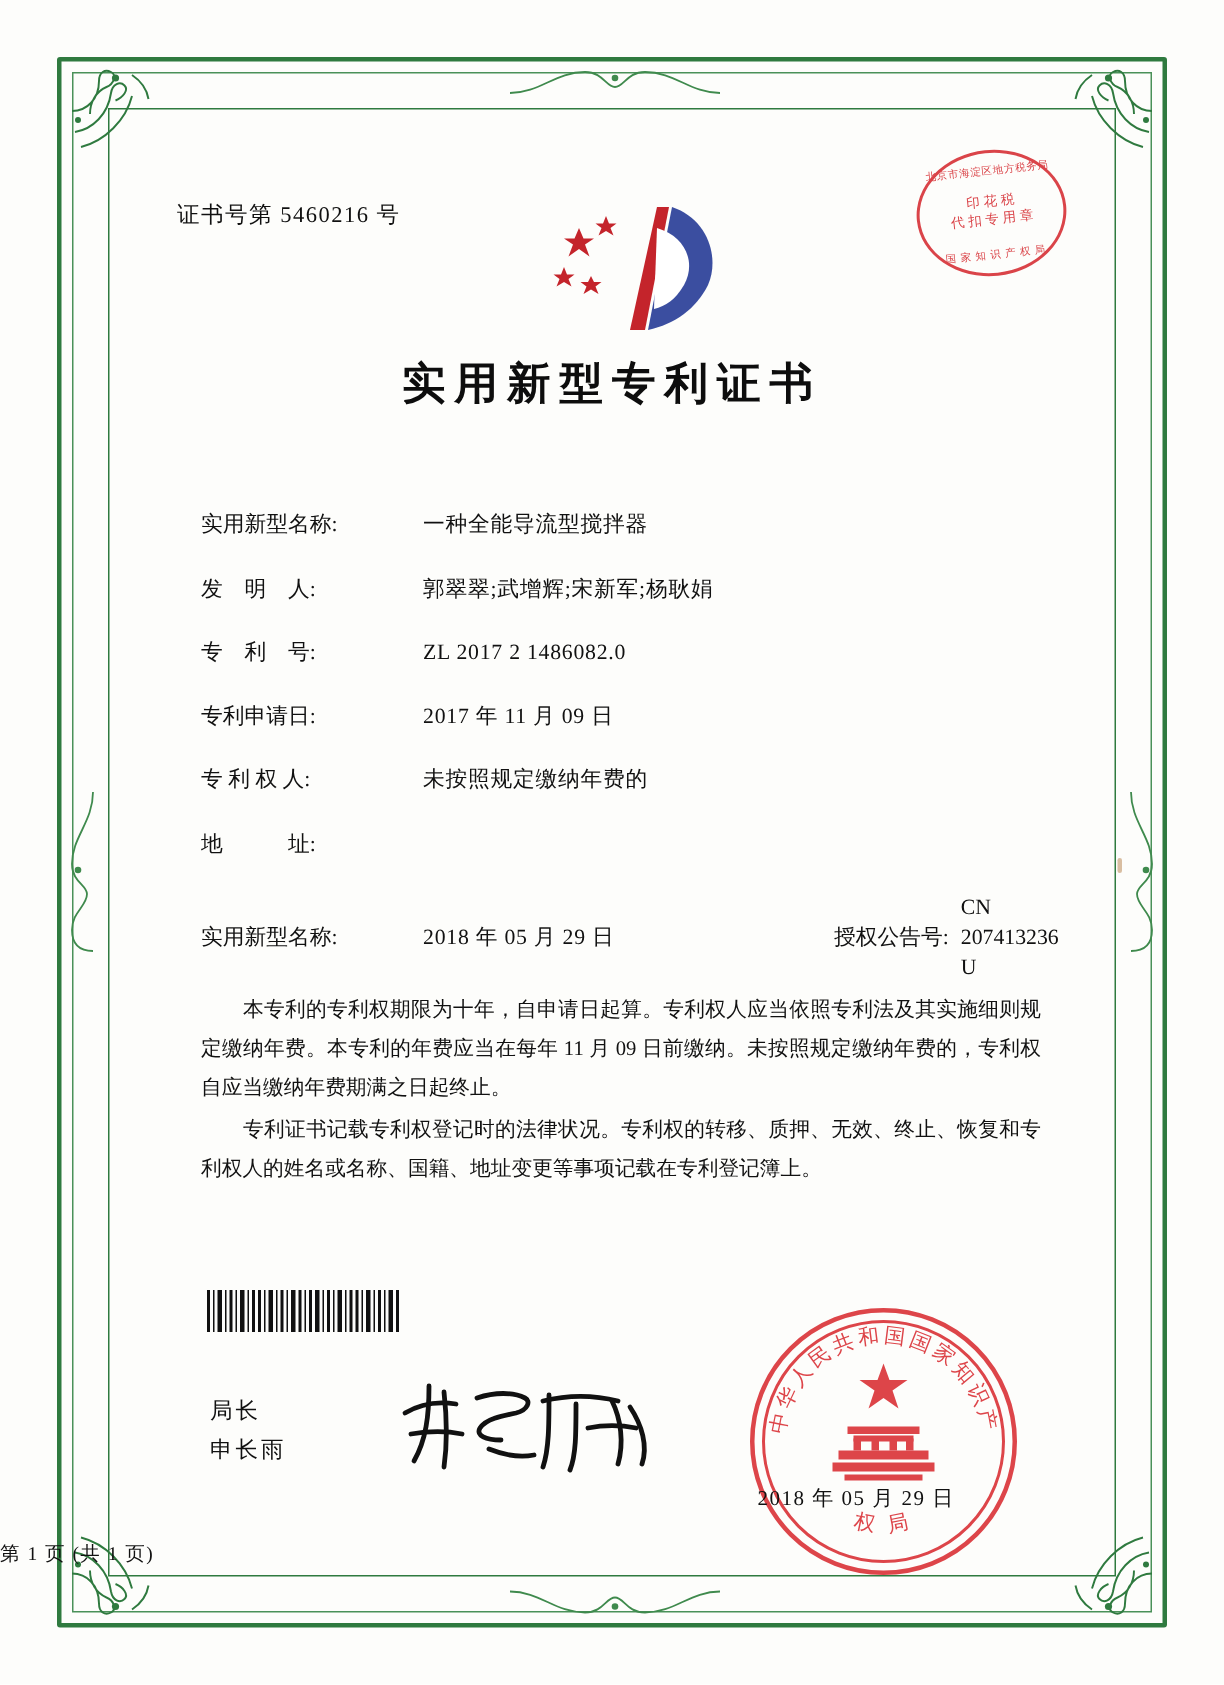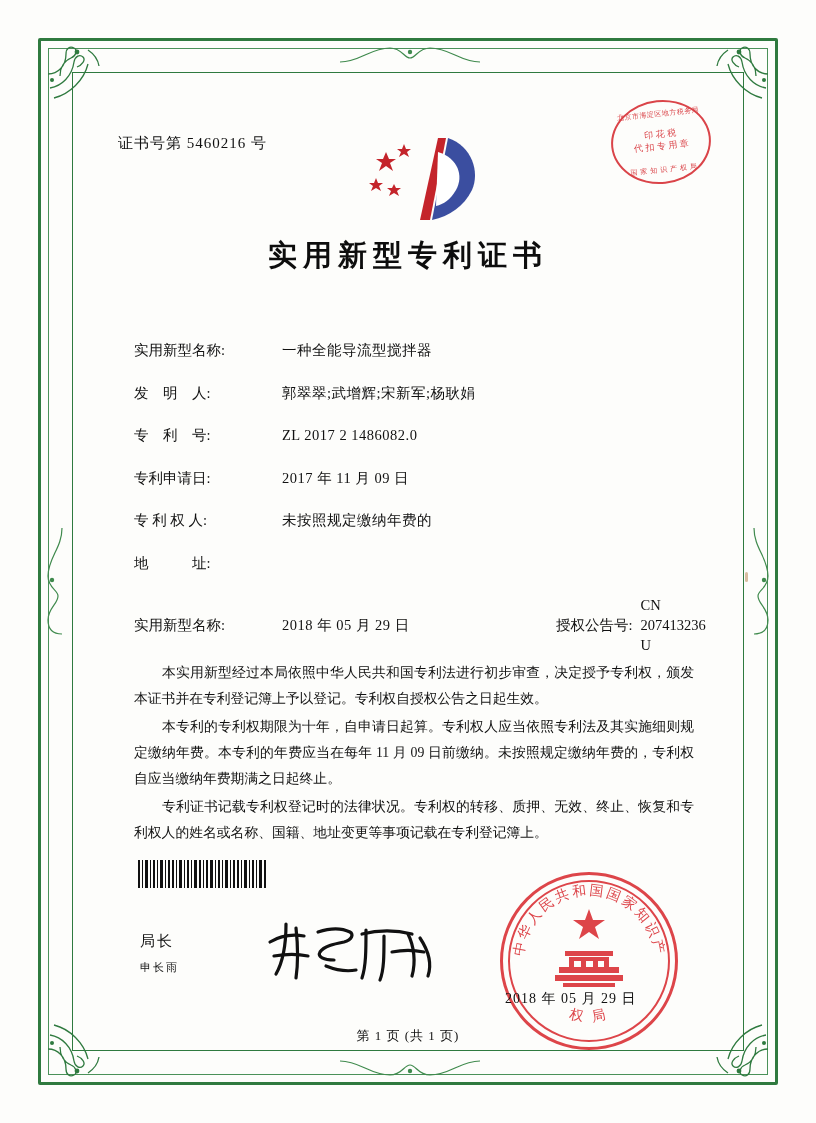--- a/index.html
+++ b/index.html
@@ -189,21 +189,21 @@
     left: 140px;
     top: 928px;
     font-size: 15px;
     line-height: 26px;
     letter-spacing: 2px;
   }
   .sig-name {
     position: absolute;
     left: 140px;
     top: 954px;
-    font-size: 11px;
+    font-size: 15px;
     line-height: 26px;
     letter-spacing: 2px;
   }
   .handwriting {
     position: absolute;
     left: 262px;
     top: 916px;
     width: 190px;
     height: 70px;
   }
@@ -230,21 +230,21 @@
     letter-spacing: 1px;
     z-index: 5;
   }
 
   
   .footer {
     position: absolute;
     bottom: 78px;
     left: 0;
     width: 100%;
-    text-align: center;
+    text-align: left;
     font-size: 13px;
     letter-spacing: 1px;
   }
 
   .dot-right {
     position: absolute;
     right: 68px;
     top: 572px;
     width: 3px; height: 10px;
     background: #c9a27a;
@@ -382,21 +382,20 @@
     </div>
     <div class="field-row dual">
       <div class="field-label">实用新型名称:</div>
       <div class="field-value">2018 年 05 月 29 日</div>
       <div class="label2">授权公告号:</div>
       <div class="value2">CN 207413236 U</div>
     </div>
   </div>
 
   <div class="paras">
-    <p>本实用新型经过本局依照中华人民共和国专利法进行初步审查，决定授予专利权，颁发本证书并在专利登记簿上予以登记。专利权自授权公告之日起生效。</p>
     <p>本专利的专利权期限为十年，自申请日起算。专利权人应当依照专利法及其实施细则规定缴纳年费。本专利的年费应当在每年 11 月 09 日前缴纳。未按照规定缴纳年费的，专利权自应当缴纳年费期满之日起终止。</p>
     <p>专利证书记载专利权登记时的法律状况。专利权的转移、质押、无效、终止、恢复和专利权人的姓名或名称、国籍、地址变更等事项记载在专利登记簿上。</p>
   </div>
 
   <div class="barcode">
     <svg viewBox="0 0 128 28" preserveAspectRatio="none" width="128" height="28">
       <g fill="#111">
         <rect x="0" y="0" width="2" height="28"></rect>
           <rect x="4" y="0" width="1" height="28"></rect>
         <rect x="7" y="0" width="3" height="28"></rect>

